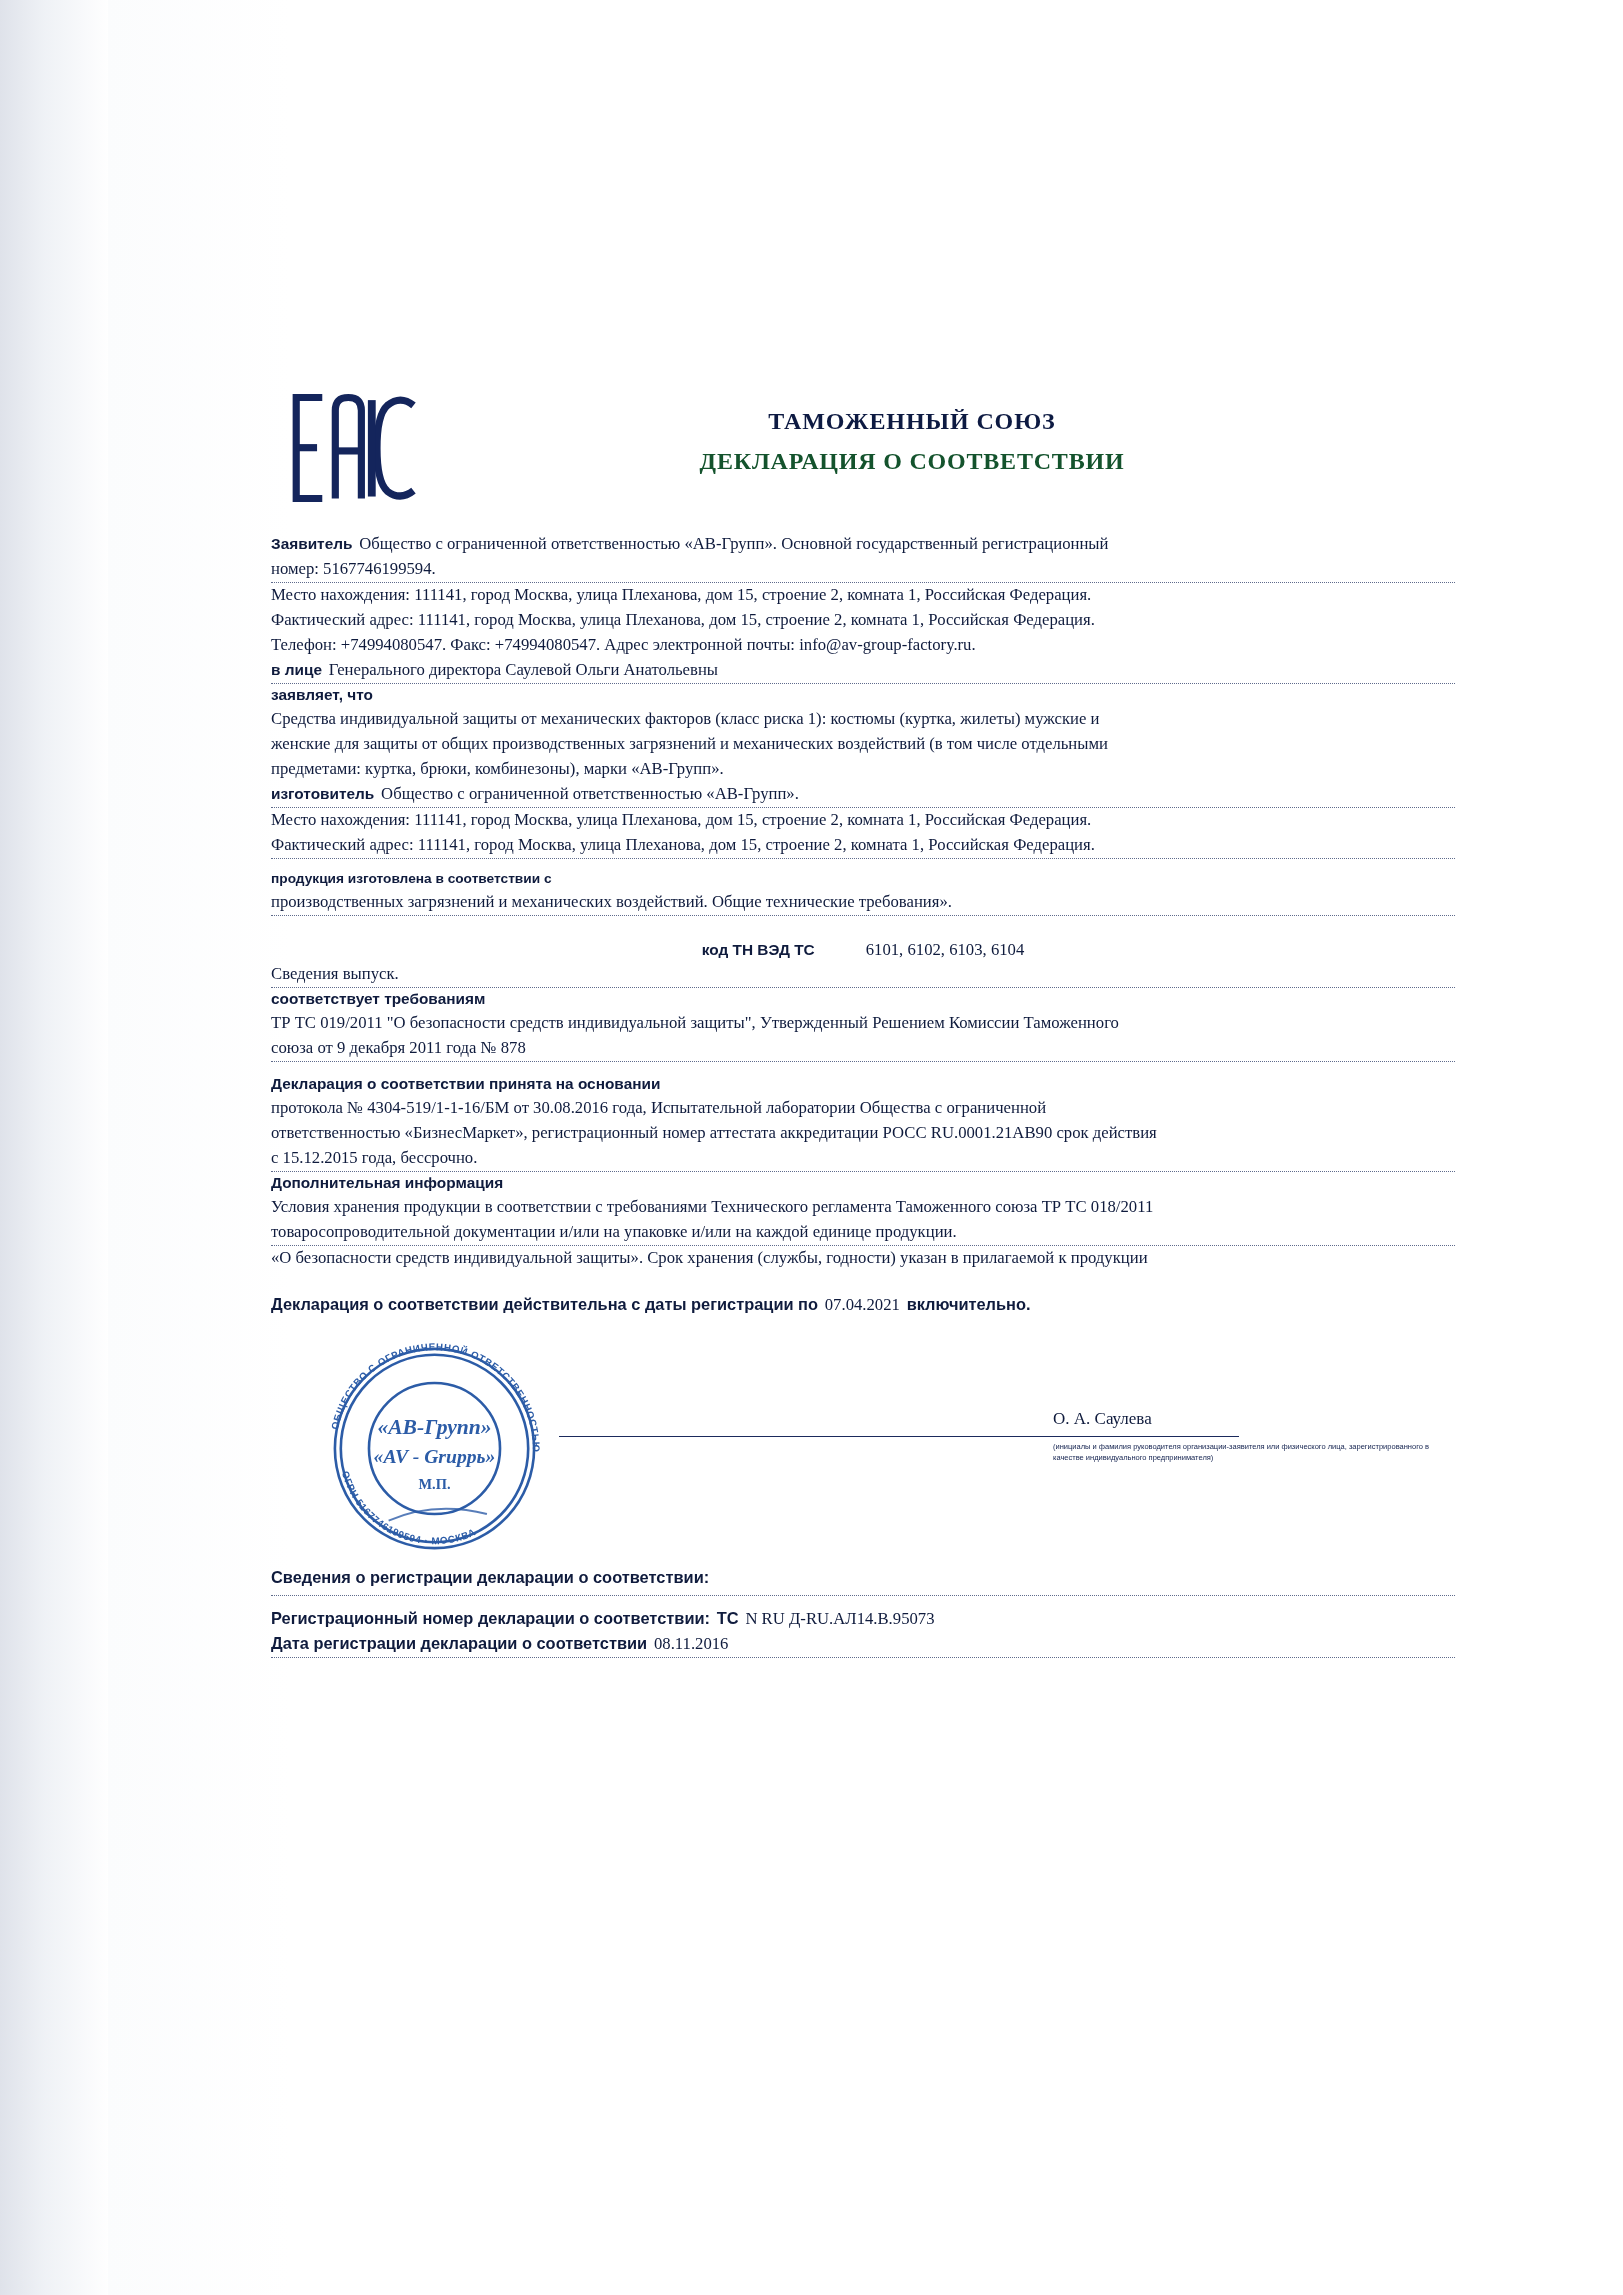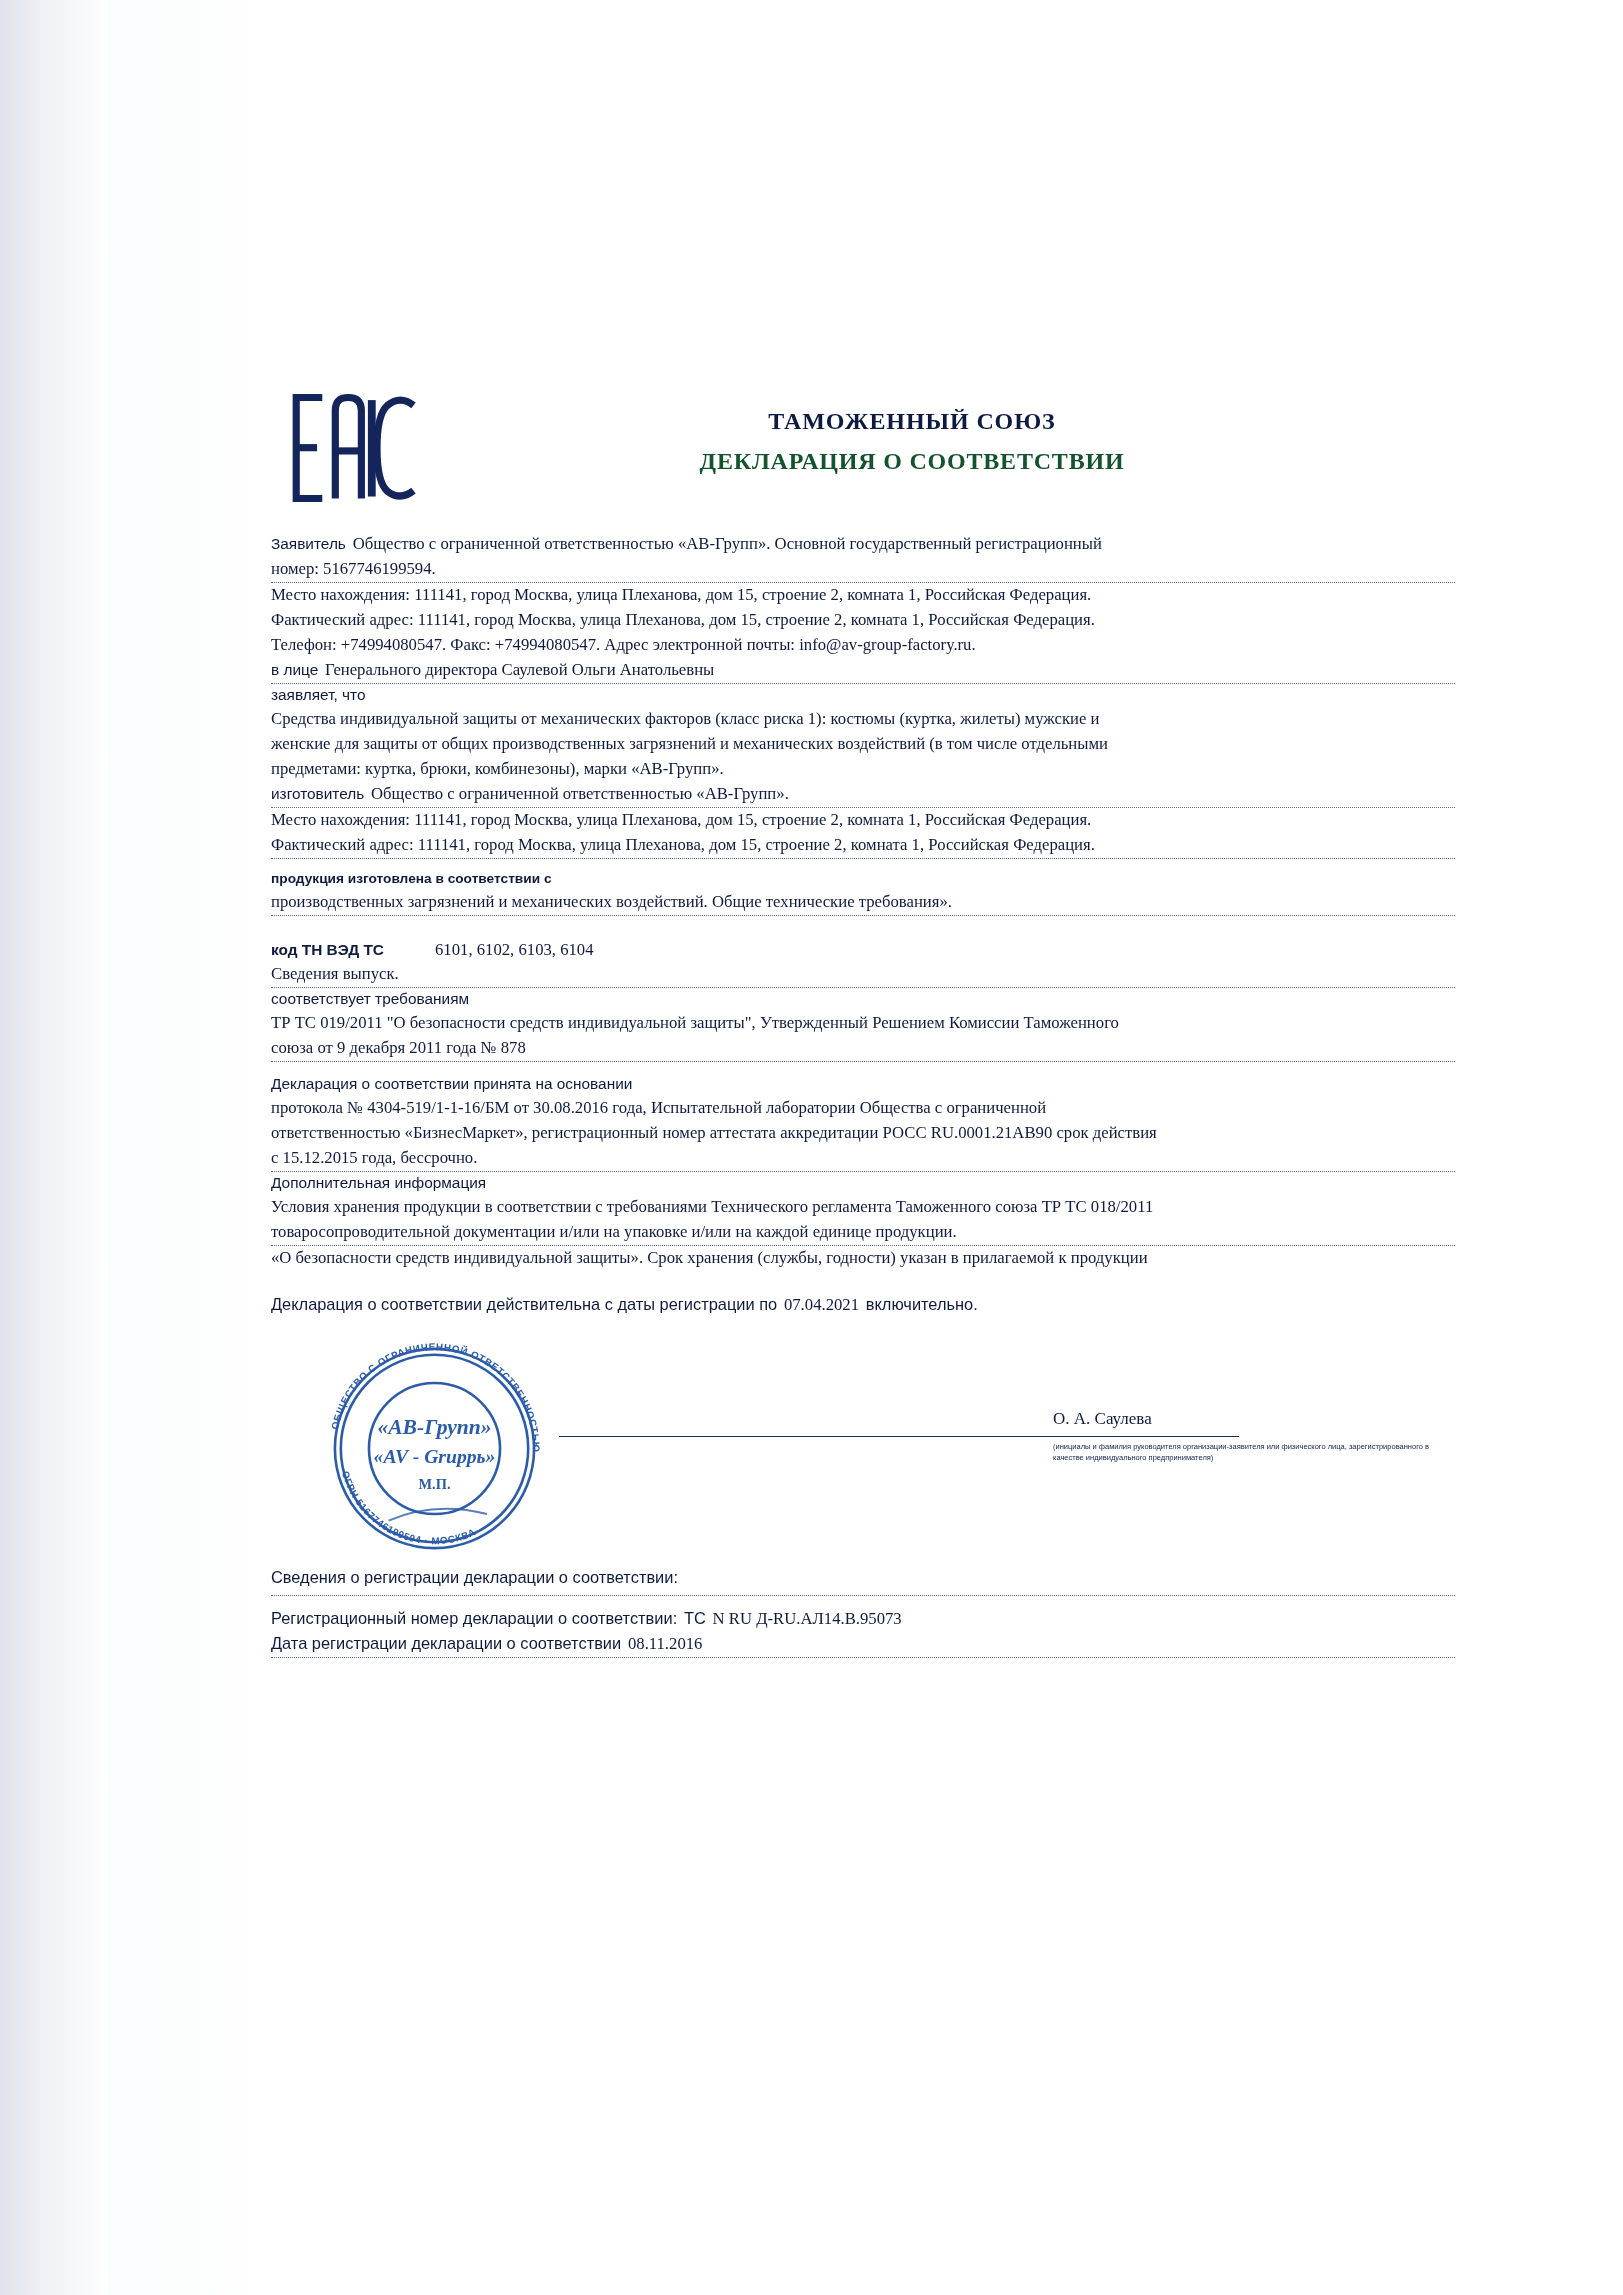--- a/index.html
+++ b/index.html
@@ -90,35 +90,36 @@
   
   .blk { position: relative; }
   .line {
     position: relative;
     padding-bottom: 1.3px;
   }
   .u {
     border-bottom: 1px dotted #5f6b8c;
   }
   .lbl {
-    font-weight: normal;
+    font-weight: bold;
     font-family: "Liberation Sans", sans-serif;
     font-size: 15.4px;
   }
   .lbl-sm {
     font-weight: bold;
     font-family: "Liberation Sans", sans-serif;
     font-size: 13.7px;
   }
   .sp { margin-top: 10.5px; }
   .sp-lg { margin-top: 22px; }
 
   .code-row {
     display: flex;
     align-items: baseline;
+    justify-content: center;
   }
   .code-row .k {
     font-family: "Liberation Sans", sans-serif;
     font-weight: bold;
     font-size: 15.4px;
     width: 164px;
     flex: 0 0 164px;
   }
   .code-row .v { font-size: 16.7px; }
 

